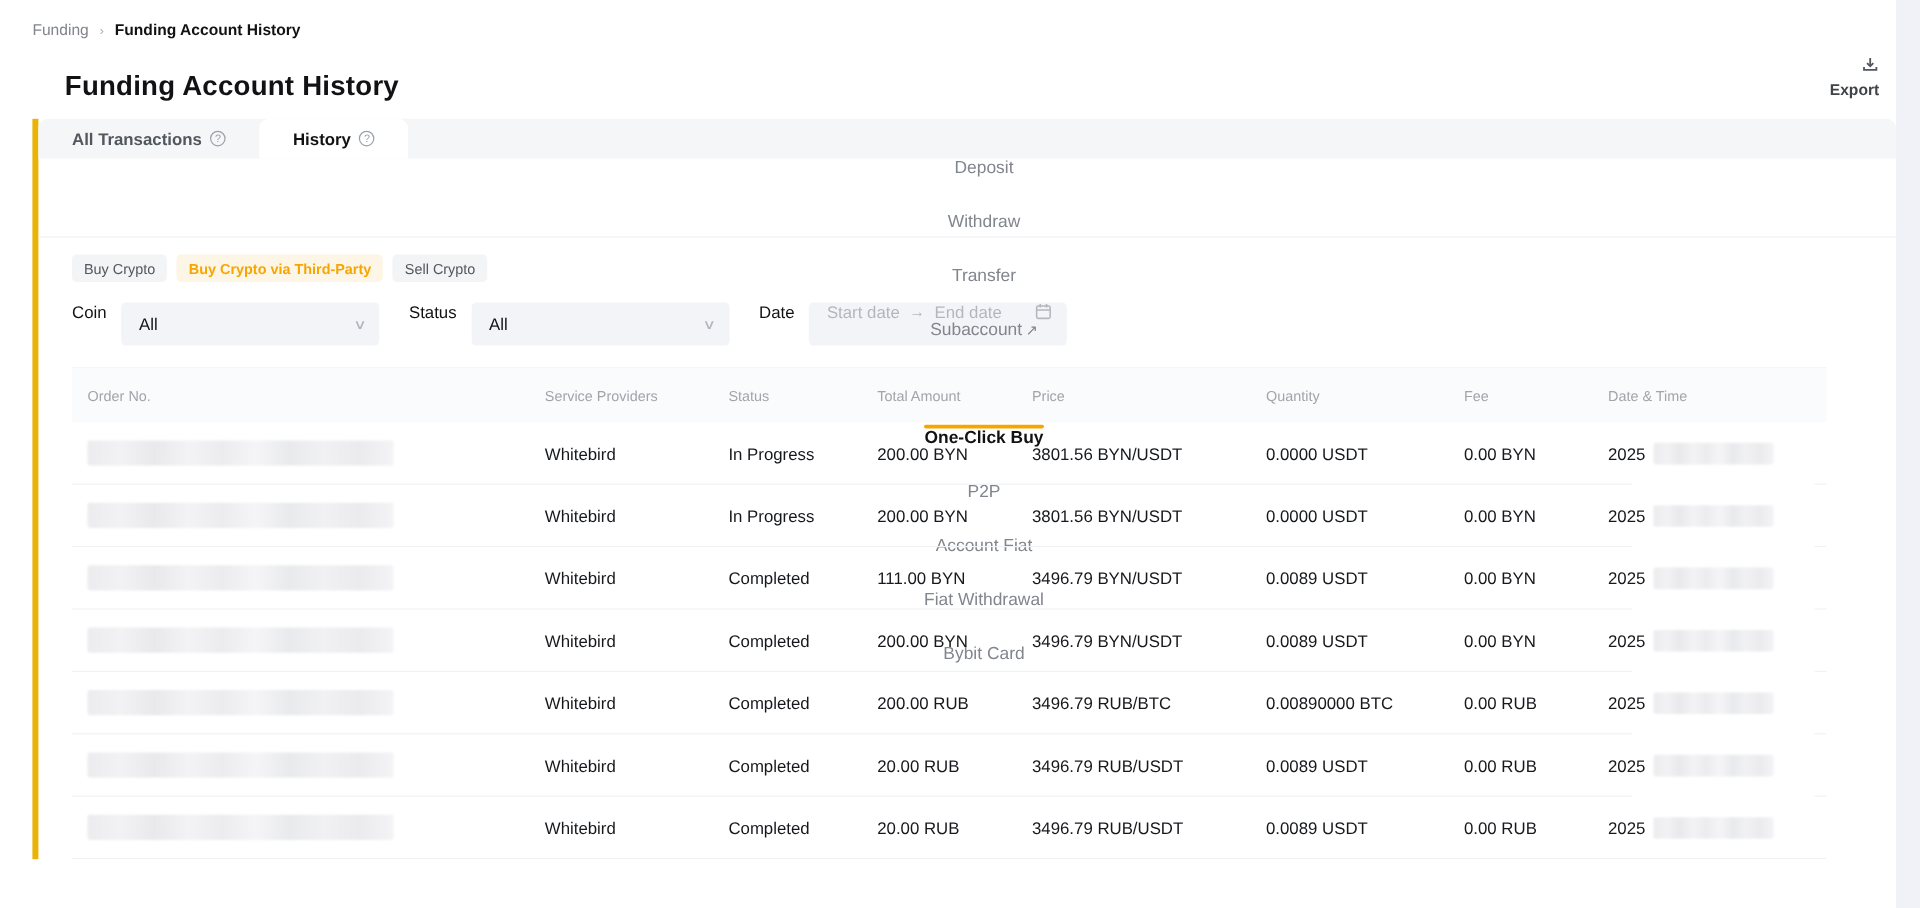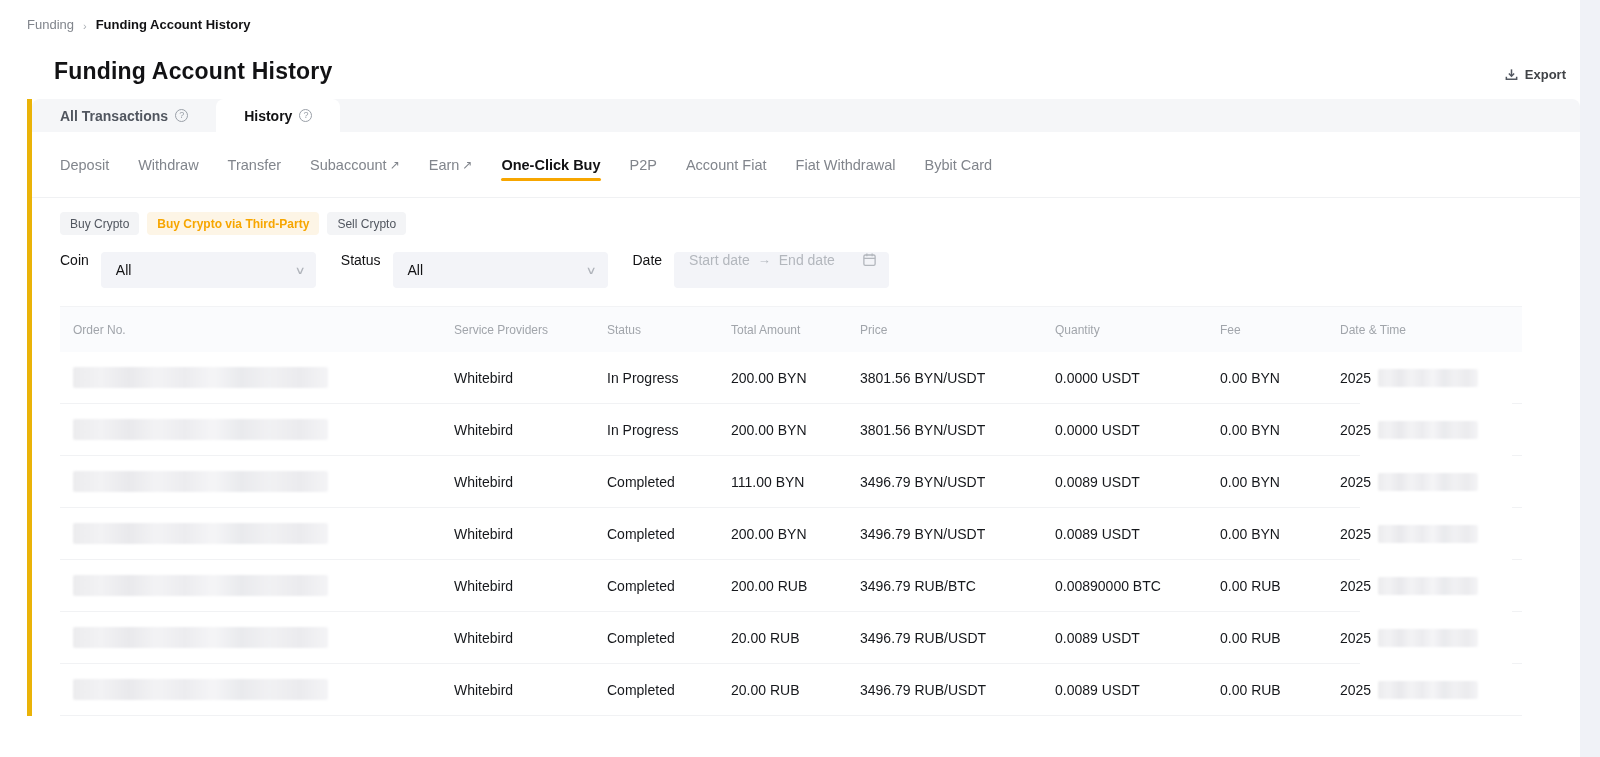--- a/index.html
+++ b/index.html
@@ -29,20 +29,21 @@
     display:flex; align-items:flex-end; justify-content:space-between;
     padding:25px 34px 0 27px; height:53px;
   }
   .page-title { font-size:23px; font-weight:700; letter-spacing:.2px; }
   .export-btn {
     display:flex; align-items:flex-end; gap:6px;
     font-size:13px; font-weight:700; color:#404347;
     background:none; border:none; cursor:pointer;
     font-family:"Liberation Sans", sans-serif;
     padding-bottom:3px;
+    flex-direction:column;
   }
   .export-btn svg { display:block; }
 
   
   .content { margin-left:27px; width:1553px; margin-top:14px; border-left:5px solid #eab308; }
 
   .tabs-bar {
     display:flex; background:#f5f6f8; height:33px;
     border-radius:8px 8px 0 0;
   }
@@ -55,20 +56,21 @@
   .help-icon {
     width:13px; height:13px; border:1px solid #9aa0a8; border-radius:50%;
     color:#9aa0a8; font-size:9px; font-weight:400;
     display:inline-flex; align-items:center; justify-content:center; line-height:1;
   }
 
   .subtabs {
     display:flex; align-items:center; gap:29px;
     height:66px; padding-left:28px;
     border-bottom:1px solid #f0f1f3;
+    flex-direction:column;
   }
   .subtab {
     position:relative; display:flex; align-items:center; gap:3px;
     height:100%; font-size:14.5px; color:#81858c; cursor:pointer;
   }
   .subtab .ext-arrow { font-size:12px; color:#81858c; }
   .subtab.active { color:#121214; font-weight:700; }
   .subtab.active::after {
     content:""; position:absolute; left:0; right:0; bottom:16px;
     height:3px; border-radius:2px; background:var(--accent);

